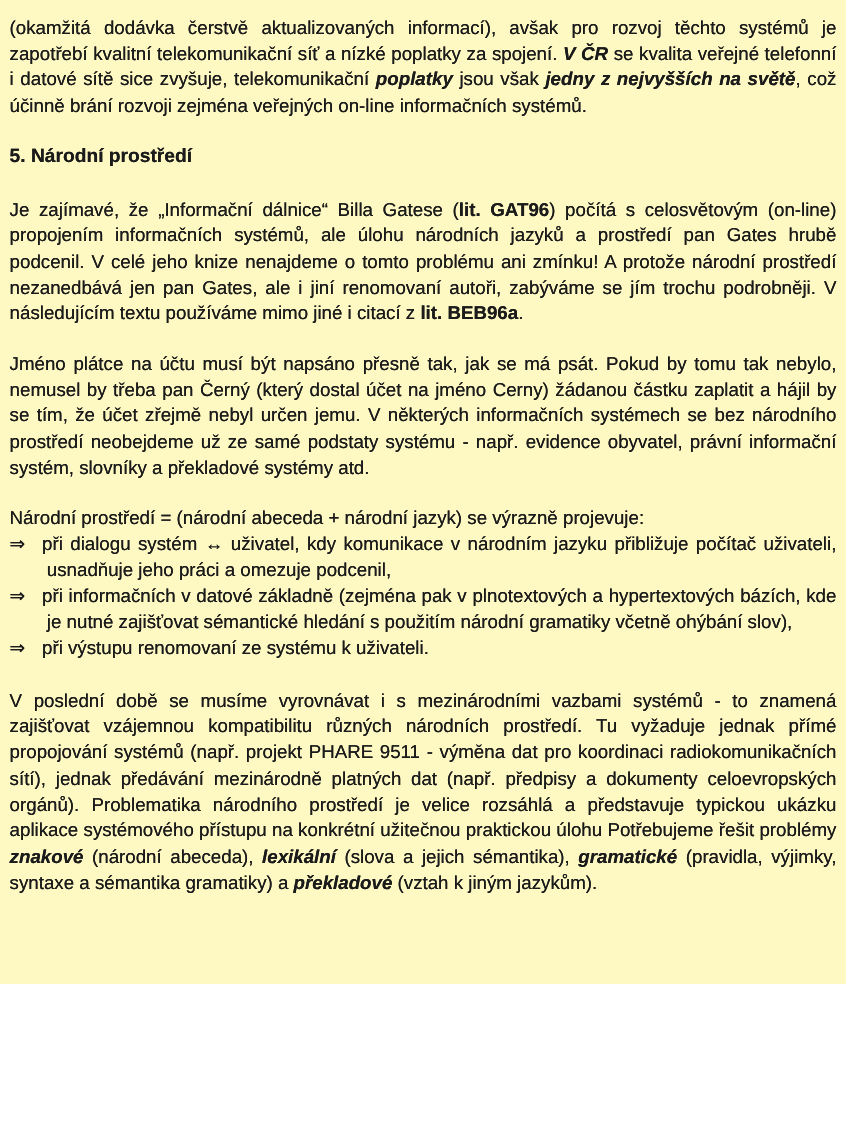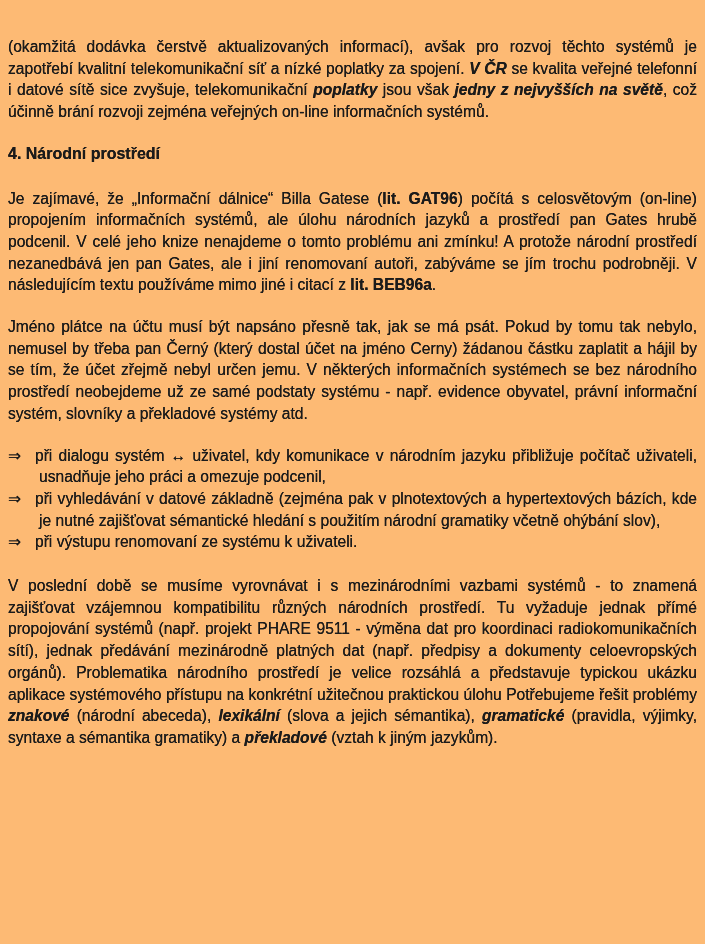--- a/index.html
+++ b/index.html
@@ -9,23 +9,23 @@
   }
   body {
     width: 705px;
     height: 944px;
     overflow: hidden;
     font-family: "Liberation Sans", sans-serif;
   }
   .page {
     box-sizing: border-box;
     width: 705px;
-    height: 944px;
-    padding: 36px 8px 0 8px;
-    background: #fdba74;
+    height: 820px;
+    padding: 13px 8px 0 8px;
+    background: #fef9c3;
     color: #1b1b1b;
     font-size: 15.6px;
     line-height: 21.7px;
     
     text-shadow: 0 0 0.55px currentColor;
   }
   .para {
     margin: 0 0 20px 0;
     text-align: justify;
   }
@@ -58,28 +58,29 @@
   .b { font-weight: bold; }
   .i { font-style: italic; }
 </style>
 </head>
 <body>
 
 <div class="page">
 
   <p class="para"><span>(okamžitá dodávka čerstvě aktualizovaných informací), avšak pro rozvoj těchto systémů je zapotřebí kvalitní telekomunikační síť a nízké poplatky za spojení. </span><span class="b i">V ČR</span><span> se kvalita veřejné telefonní i datové sítě sice zvyšuje, telekomunikační </span><span class="b i">poplatky</span><span> jsou však </span><span class="b i">jedny z nejvyšších na světě</span><span>, což účinně brání rozvoji zejména veřejných on-line informačních systémů.</span></p>
 
-  <h2 class="heading"><span class="b">4. Národní prostředí</span></h2>
+  <h2 class="heading"><span class="b">5. Národní prostředí</span></h2>
 
   <p class="para"><span>Je zajímavé, že „Informační dálnice“ Billa Gatese (</span><span class="b">lit. GAT96</span><span>) počítá s celosvětovým (on-line) propojením informačních systémů, ale úlohu národních jazyků a prostředí pan Gates hrubě podcenil. V celé jeho knize nenajdeme o tomto problému ani zmínku! A protože národní prostředí nezanedbává jen pan Gates, ale i jiní renomovaní autoři, zabýváme se jím trochu podrobněji. V následujícím textu používáme mimo jiné i citací z </span><span class="b">lit. BEB96a</span><span>.</span></p>
 
   <p class="para"><span>Jméno plátce na účtu musí být napsáno přesně tak, jak se má psát. Pokud by tomu tak nebylo, nemusel by třeba pan Černý (který dostal účet na jméno Cerny) žádanou částku zaplatit a hájil by se tím, že účet zřejmě nebyl určen jemu. V některých informačních systémech se bez národního prostředí neobejdeme už ze samé podstaty systému - např. evidence obyvatel, právní informační systém, slovníky a překladové systémy atd.</span></p>
 
+  <p class="para lead"><span>Národní prostředí = (národní abeceda + národní jazyk) se výrazně projevuje:</span></p>
 
   <ul class="arrow-list">
     <li class="arrow-item"><span class="marker">⇒</span><span><span>při dialogu systém ↔ uživatel, kdy komunikace v národním jazyku přibližuje počítač uživateli, usnadňuje jeho práci a omezuje podcenil,</span></span></li>
-    <li class="arrow-item"><span class="marker">⇒</span><span><span>při vyhledávání v datové základně (zejména pak v plnotextových a hypertextových bázích, kde je nutné zajišťovat sémantické hledání s použitím národní gramatiky včetně ohýbání slov),</span></span></li>
+    <li class="arrow-item"><span class="marker">⇒</span><span><span>při informačních v datové základně (zejména pak v plnotextových a hypertextových bázích, kde je nutné zajišťovat sémantické hledání s použitím národní gramatiky včetně ohýbání slov),</span></span></li>
     <li class="arrow-item"><span class="marker">⇒</span><span><span>při výstupu renomovaní ze systému k uživateli.</span></span></li>
   </ul>
 
   <p class="para"><span>V poslední době se musíme vyrovnávat i s mezinárodními vazbami systémů - to znamená zajišťovat vzájemnou kompatibilitu různých národních prostředí. Tu vyžaduje jednak přímé propojování systémů (např. projekt PHARE 9511 - výměna dat pro koordinaci radiokomunikačních sítí), jednak předávání mezinárodně platných dat (např. předpisy a dokumenty celoevropských orgánů). Problematika národního prostředí je velice rozsáhlá a představuje typickou ukázku aplikace systémového přístupu na konkrétní užitečnou praktickou úlohu Potřebujeme řešit problémy </span><span class="b i">znakové</span><span> (národní abeceda), </span><span class="b i">lexikální</span><span> (slova a jejich sémantika), </span><span class="b i">gramatické</span><span> (pravidla, výjimky, syntaxe a sémantika gramatiky) a </span><span class="b i">překladové</span><span> (vztah k jiným jazykům).</span></p>
 
 </div>
 
 </body></html>

